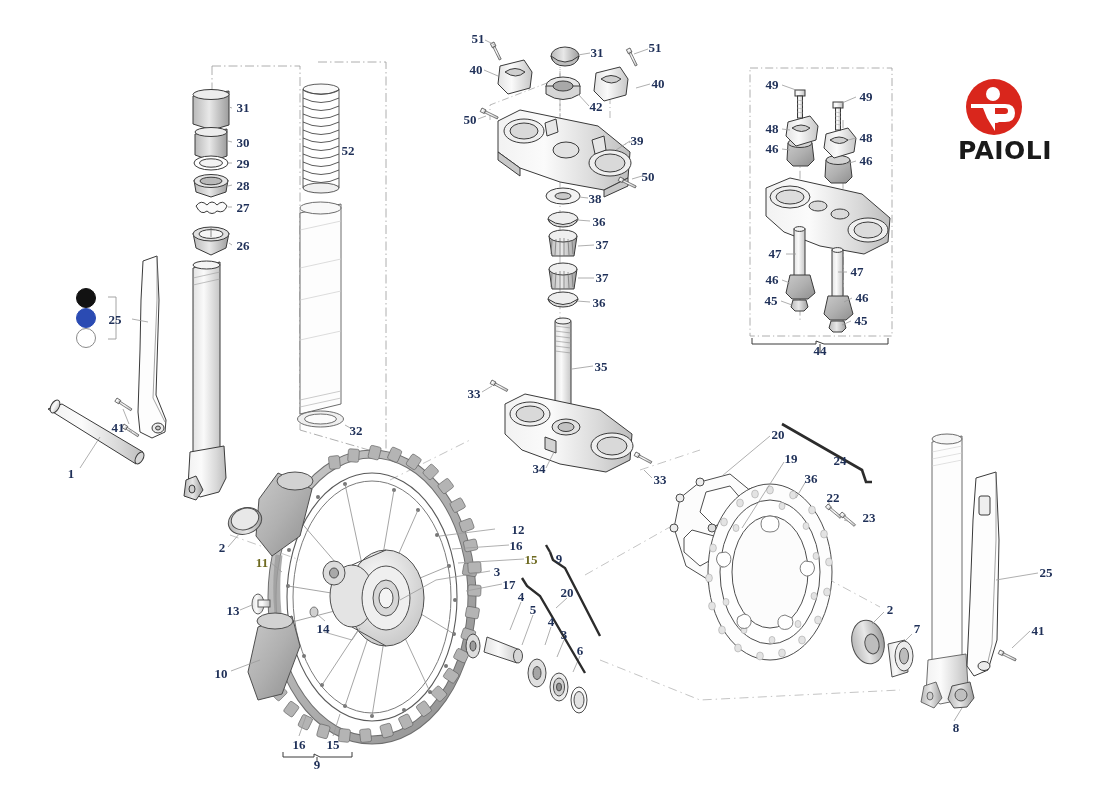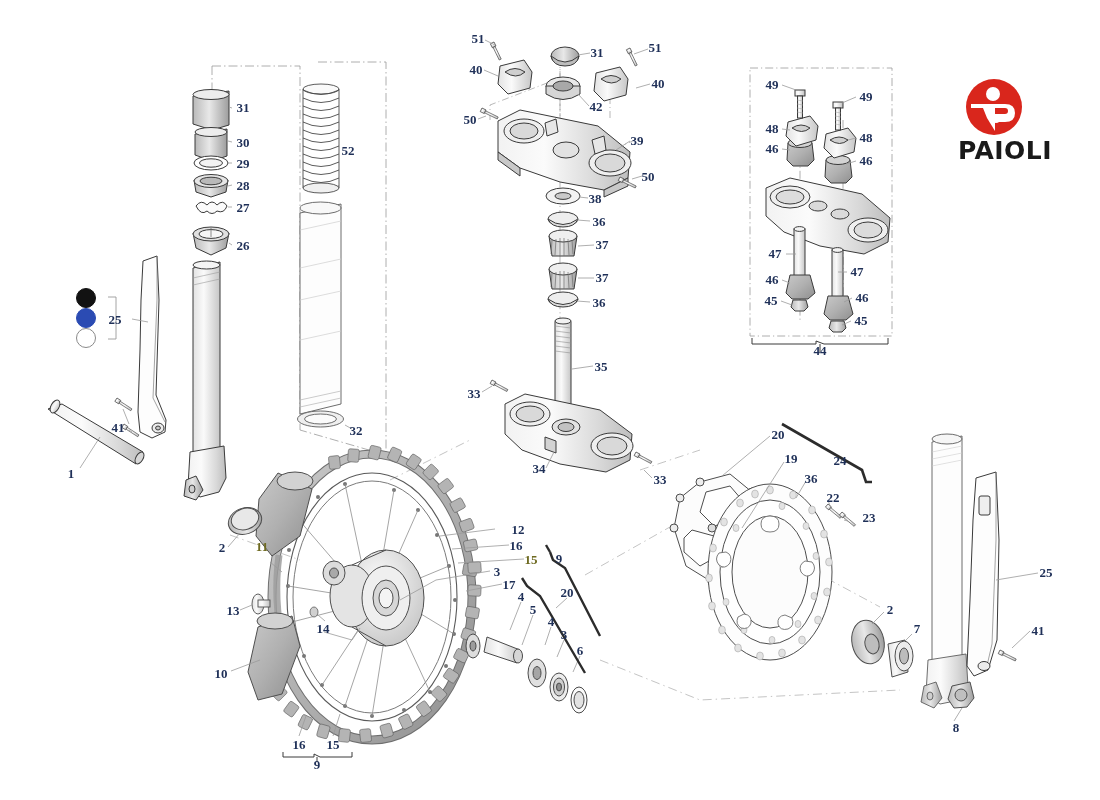--- a/index.html
+++ b/index.html
@@ -690,21 +690,21 @@
       <span class="lbl" style="left: 243px; top: 107px;">31</span>
       <span class="lbl" style="left: 243px; top: 142px;">30</span>
       <span class="lbl" style="left: 243px; top: 163px;">29</span>
       <span class="lbl" style="left: 243px; top: 185px;">28</span>
       <span class="lbl" style="left: 243px; top: 207px;">27</span>
       <span class="lbl" style="left: 243px; top: 245px;">26</span>
       <span class="lbl" style="left: 348px; top: 150px;">52</span>
       <span class="lbl" style="left: 356px; top: 430px;">32</span>
       <span class="lbl" style="left: 233px; top: 610px;">13</span>
       <span class="lbl" style="left: 221px; top: 673px;">10</span>
-      <span class="lbl olive" style="left: 262px; top: 546px; text-align: right;">11</span>
+      <span class="lbl olive" style="left: 262px; top: 562px; text-align: right;">11</span>
       <span class="lbl" style="left: 323px; top: 628px;">14</span>
       <span class="lbl" style="left: 502px; top: 529px; margin-left: 16px;">12</span>
       <span class="lbl" style="left: 516px; top: 545px;">16</span>
       <span class="lbl olive" style="left: 531px; top: 559px;">15</span>
       <span class="lbl" style="left: 559px; top: 558px;">9</span>
       <span class="lbl" style="left: 497px; top: 571px;">3</span>
       <span class="lbl" style="left: 509px; top: 584px;">17</span>
       <span class="lbl" style="left: 567px; top: 592px;">20</span>
       <span class="lbl" style="left: 521px; top: 596px;">4</span>
       <span class="lbl" style="left: 533px; top: 609px;">5</span>

